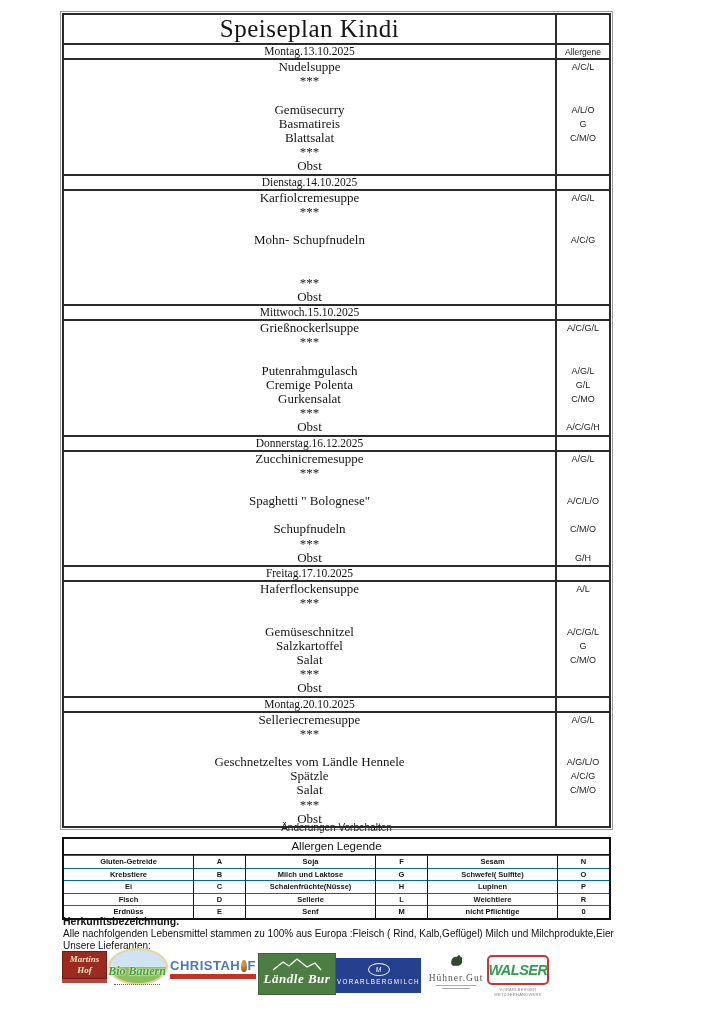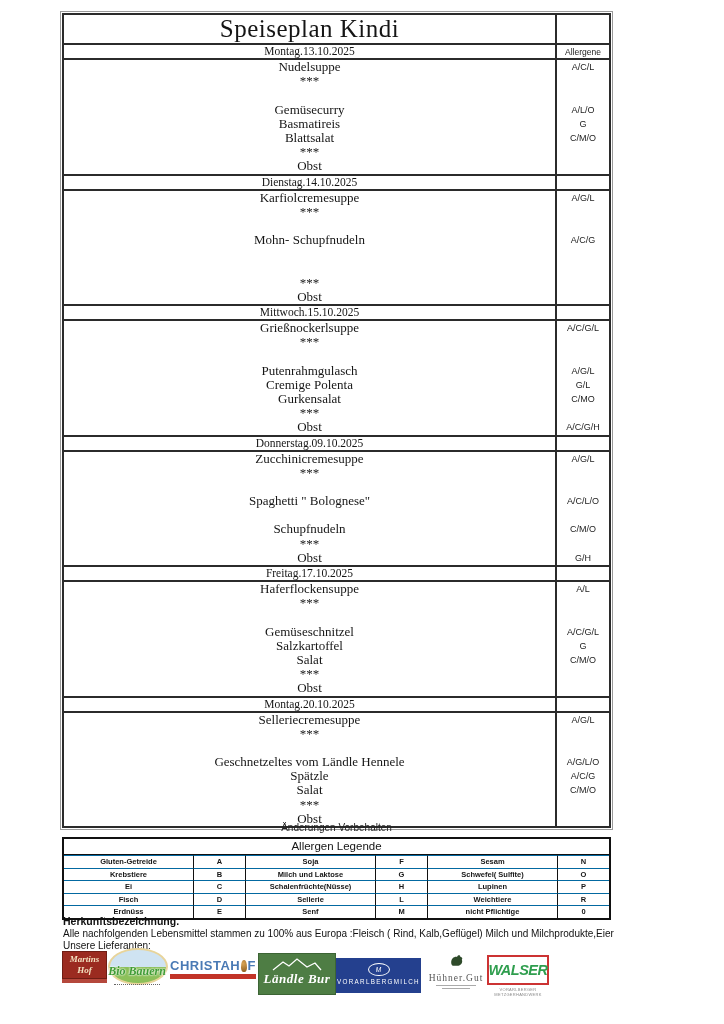--- a/index.html
+++ b/index.html
@@ -70,21 +70,21 @@
   .vmilch{left:336px;top:958px;width:85px;height:35px;background:#24408e;color:#fff;
               text-align:center;font-family:"Liberation Sans", sans-serif;}
   .vmilch-oval{width:20px;height:11px;border:1px solid #fff;border-radius:50%;
               margin:5px auto 2px auto;font-size:6.5px;line-height:11px;font-style:italic;}
   .vmilch-text{font-size:6.3px;letter-spacing:1.3px;}
   .huehner{left:428px;top:952px;width:56px;height:44px;text-align:center;color:#4a4a4a;}
   .huehner-text{font-family:"Liberation Serif", serif;font-size:9.5px;letter-spacing:1px;color:#555;}
   .huehner-sub{margin:2px auto 0 auto;width:40px;border-top:1px solid #aaa;}
   .huehner-sub2{margin:2px auto 0 auto;width:28px;border-top:1px solid #aaa;}
   .walser{left:487px;top:955px;width:62px;height:42px;text-align:center;}
-  .walser-box{width:58px;height:26px;border:2.5px solid #cc3333;border-radius:0;
+  .walser-box{width:58px;height:26px;border:2.5px solid #cc3333;border-radius:5px;
               margin:0 auto;display:flex;align-items:center;justify-content:center;
               background:#fff;}
   .walser-text{font-family:"Liberation Sans", sans-serif;font-weight:bold;font-style:italic;
               font-size:14.5px;color:#2f9e4e;letter-spacing:-.5px;}
   .walser-sub{margin-top:2px;font-family:"Liberation Sans", sans-serif;font-size:4px;
               color:#8a8a8a;letter-spacing:.3px;}
 </style>
 </head>
 <body>
 
@@ -198,21 +198,21 @@
         </div>
         <div class="menu-row">
           <div class="menu-cell">***</div>
           <div class="alg-col"></div>
         </div>
         <div class="menu-row">
           <div class="menu-cell">Obst</div>
           <div class="alg-col">A/C/G/H</div>
         </div>
         <div class="day-row">
-          <div class="day-cell">Donnerstag.09.10.2025</div>
+          <div class="day-cell">Donnerstag.16.12.2025</div>
           <div class="alg-col"></div>
         </div>
         <div class="menu-row">
           <div class="menu-cell">Zucchinicremesuppe</div>
           <div class="alg-col">A/G/L</div>
         </div>
         <div class="menu-row">
           <div class="menu-cell">***</div>
           <div class="alg-col"></div>
         </div>

